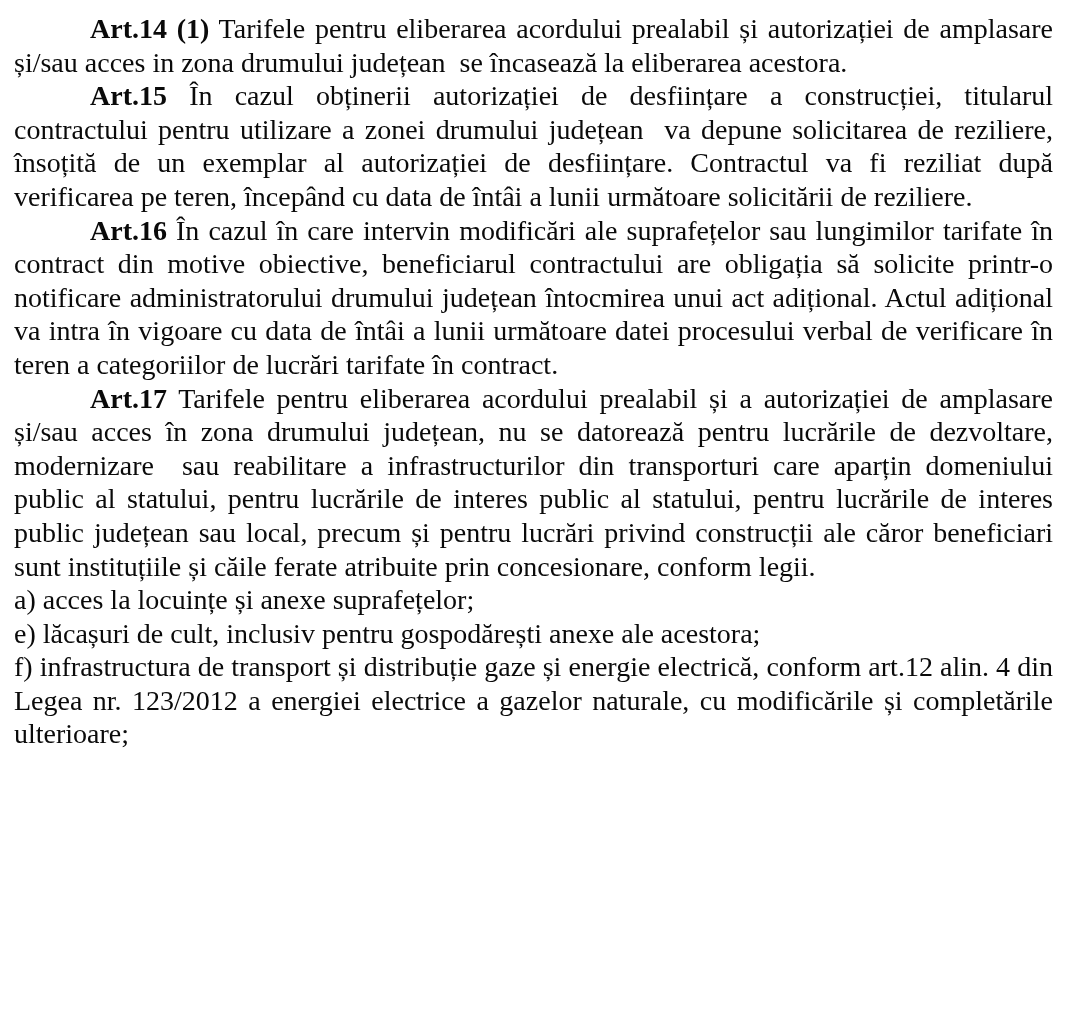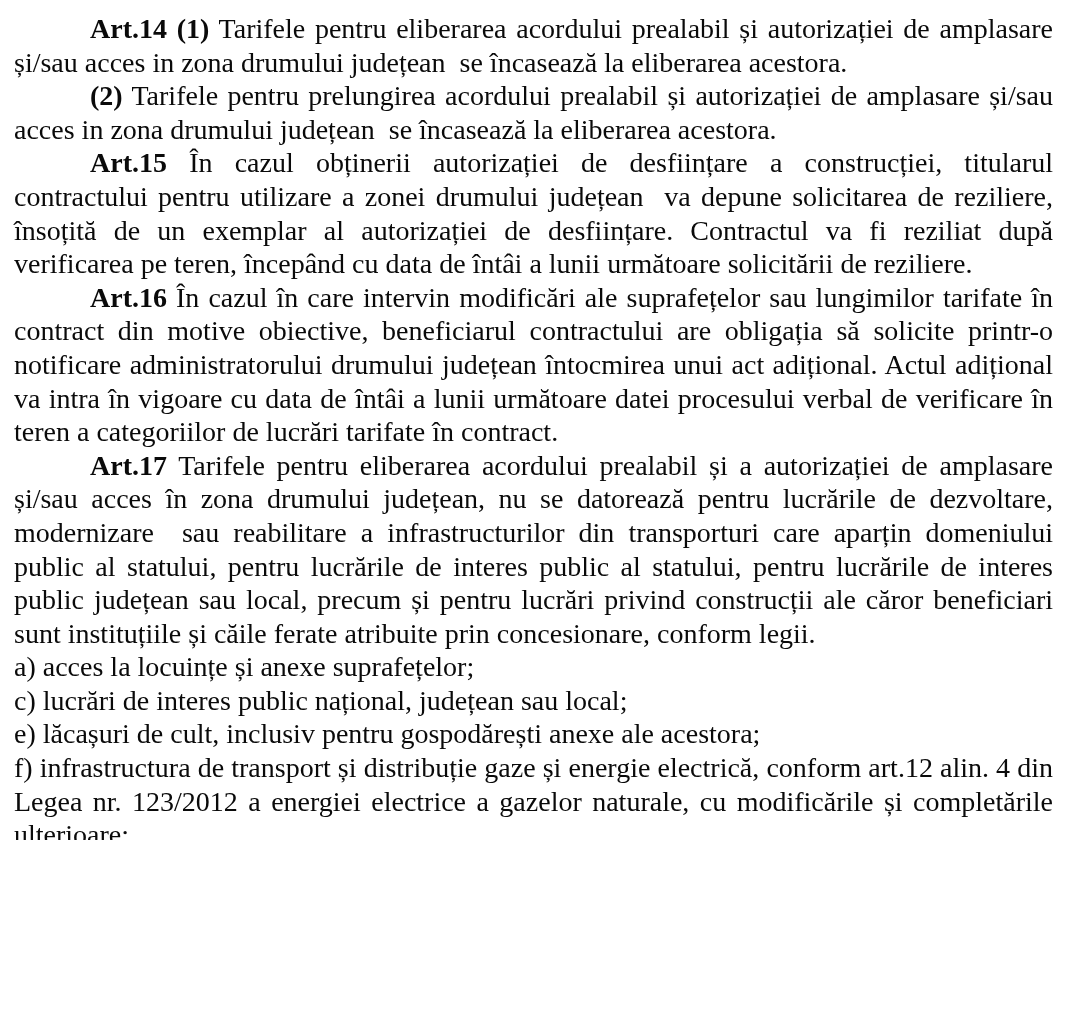--- a/index.html
+++ b/index.html
@@ -32,32 +32,30 @@
     font-weight: bold;
   }
 </style>
 </head>
 <body>
 
 <div class="page">
 
   <p class="para indent"><b class="art">Art.14 (1)</b><span> Tarifele pentru eliberarea acordului prealabil și autorizației de amplasare și/sau acces in zona drumului județean  se încasează la eliberarea acestora.</span></p>
 
-  <p class="para indent"><b class="art">(2)</b><span> Tarifele pentru prelungirea acordului prealabil și autorizației de amplasare și/sau acces in zona drumului județean  se încasează la eliberarea acestora.</span></p>
 
   <p class="para indent"><b class="art">Art.15</b><span> În cazul obținerii autorizației de desființare a construcției, titularul contractului pentru utilizare a zonei drumului județean  va depune solicitarea de reziliere, însoțită de un exemplar al autorizației de desființare. Contractul va fi reziliat după verificarea pe teren, începând cu data de întâi a lunii următoare solicitării de reziliere.</span></p>
 
   <p class="para indent"><b class="art">Art.16</b><span> În cazul în care intervin modificări ale suprafețelor sau lungimilor tarifate în contract din motive obiective, beneficiarul contractului are obligația să solicite printr-o notificare administratorului drumului județean întocmirea unui act adițional. Actul adițional  va intra în vigoare cu data de întâi a lunii următoare datei procesului verbal de verificare în teren a categoriilor de lucrări tarifate în contract.</span></p>
 
   <p class="para indent"><b class="art">Art.17</b><span> Tarifele pentru eliberarea acordului prealabil și a autorizației de amplasare și/sau acces în zona drumului județean, nu se datorează pentru lucrările de dezvoltare, modernizare  sau reabilitare a infrastructurilor din transporturi care aparțin domeniului public al statului, pentru lucrările de interes public al statului, pentru lucrările de interes public județean sau local, precum și pentru lucrări privind construcții ale căror beneficiari sunt instituțiile și căile ferate atribuite prin concesionare, conform legii.</span></p>
 
 
   <p class="para"><span>a) acces la locuințe și anexe suprafețelor;</span></p>
 
 
-  <p class="para"><span>c) lucrări de interes public național, județean sau local;</span></p>
 
 
   <p class="para"><span>e) lăcașuri de cult, inclusiv pentru gospodărești anexe ale acestora;</span></p>
 
   <p class="para"><span>f) infrastructura de transport și distribuție gaze și energie electrică, conform art.12 alin. 4 din Legea nr. 123/2012 a energiei electrice a gazelor naturale, cu modificările și completările ulterioare;</span></p>
 
 </div>
 
 </body></html>

